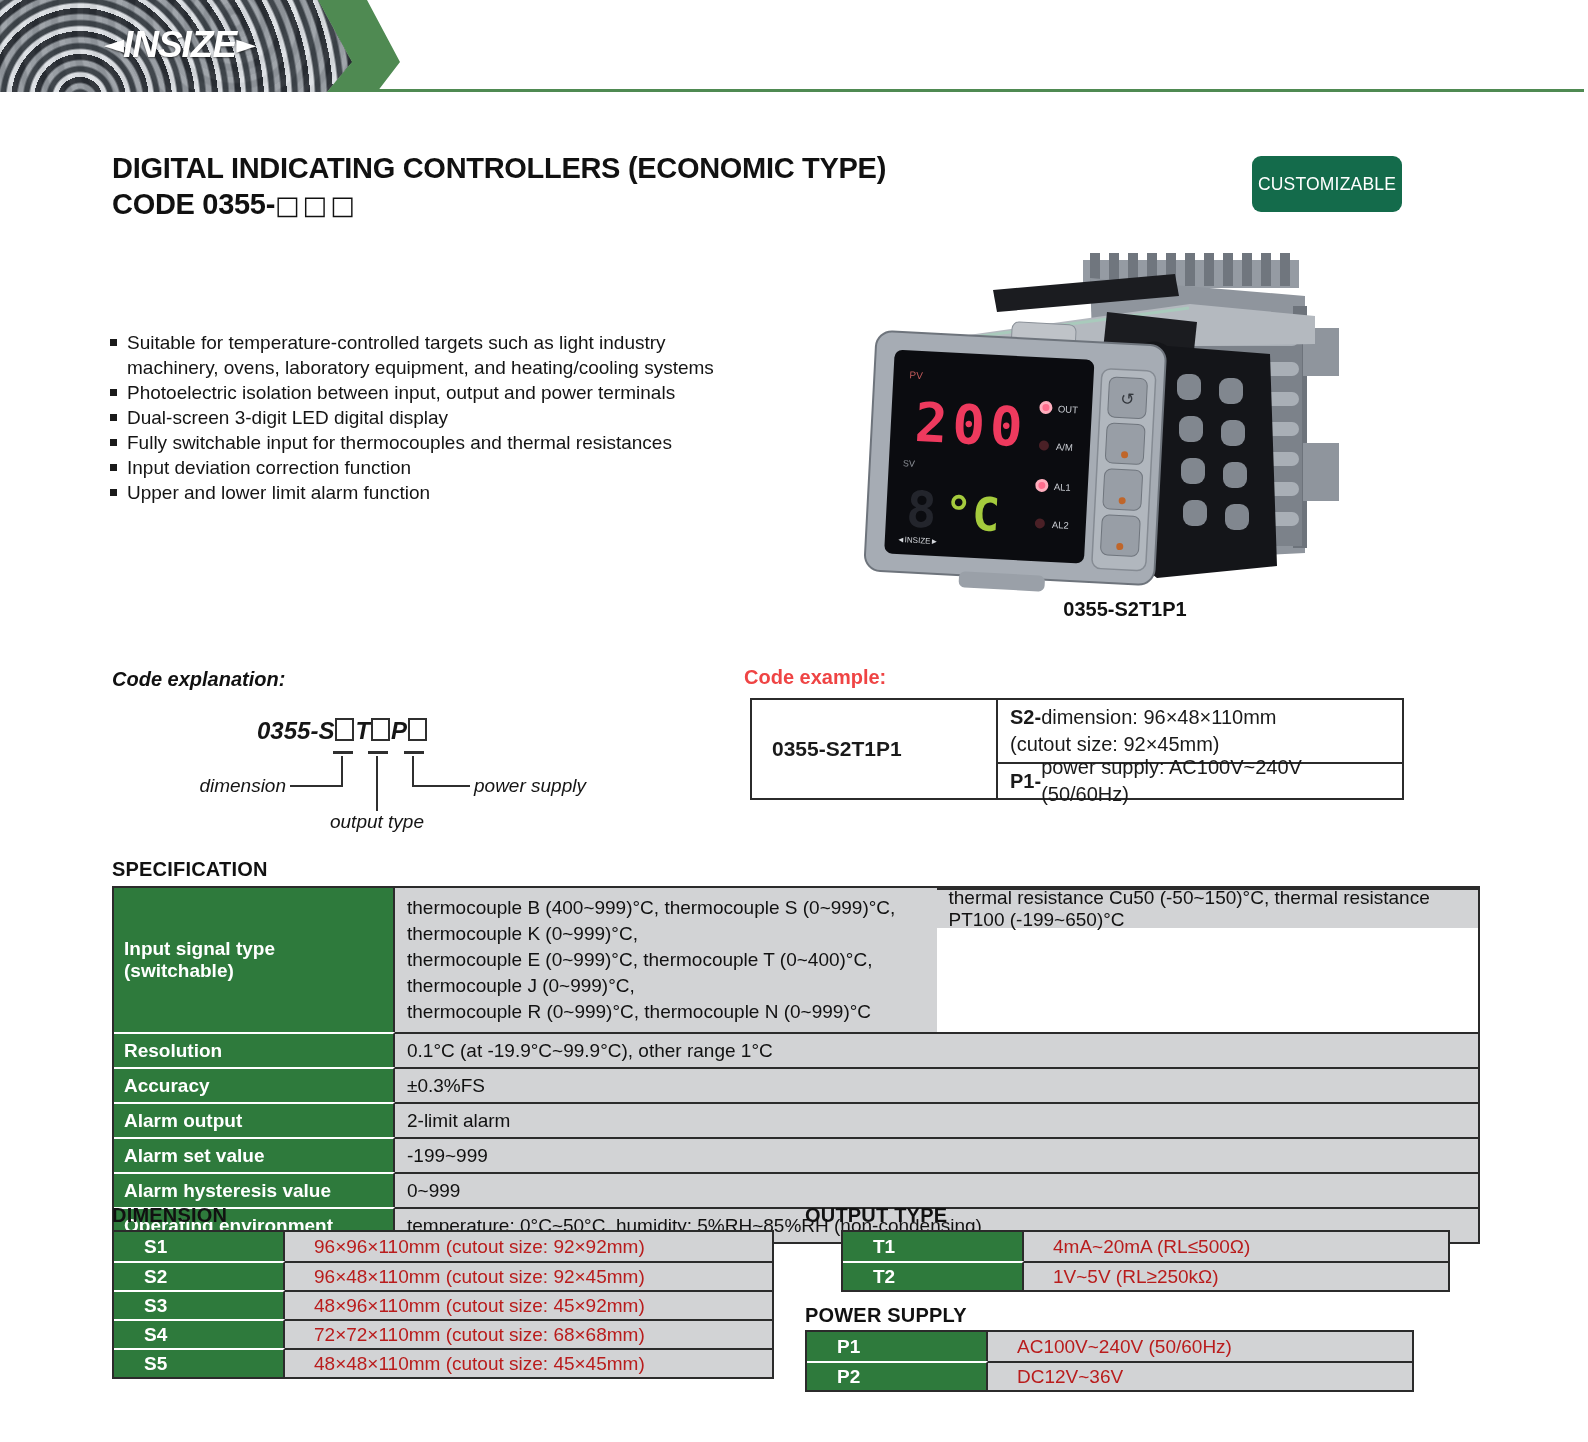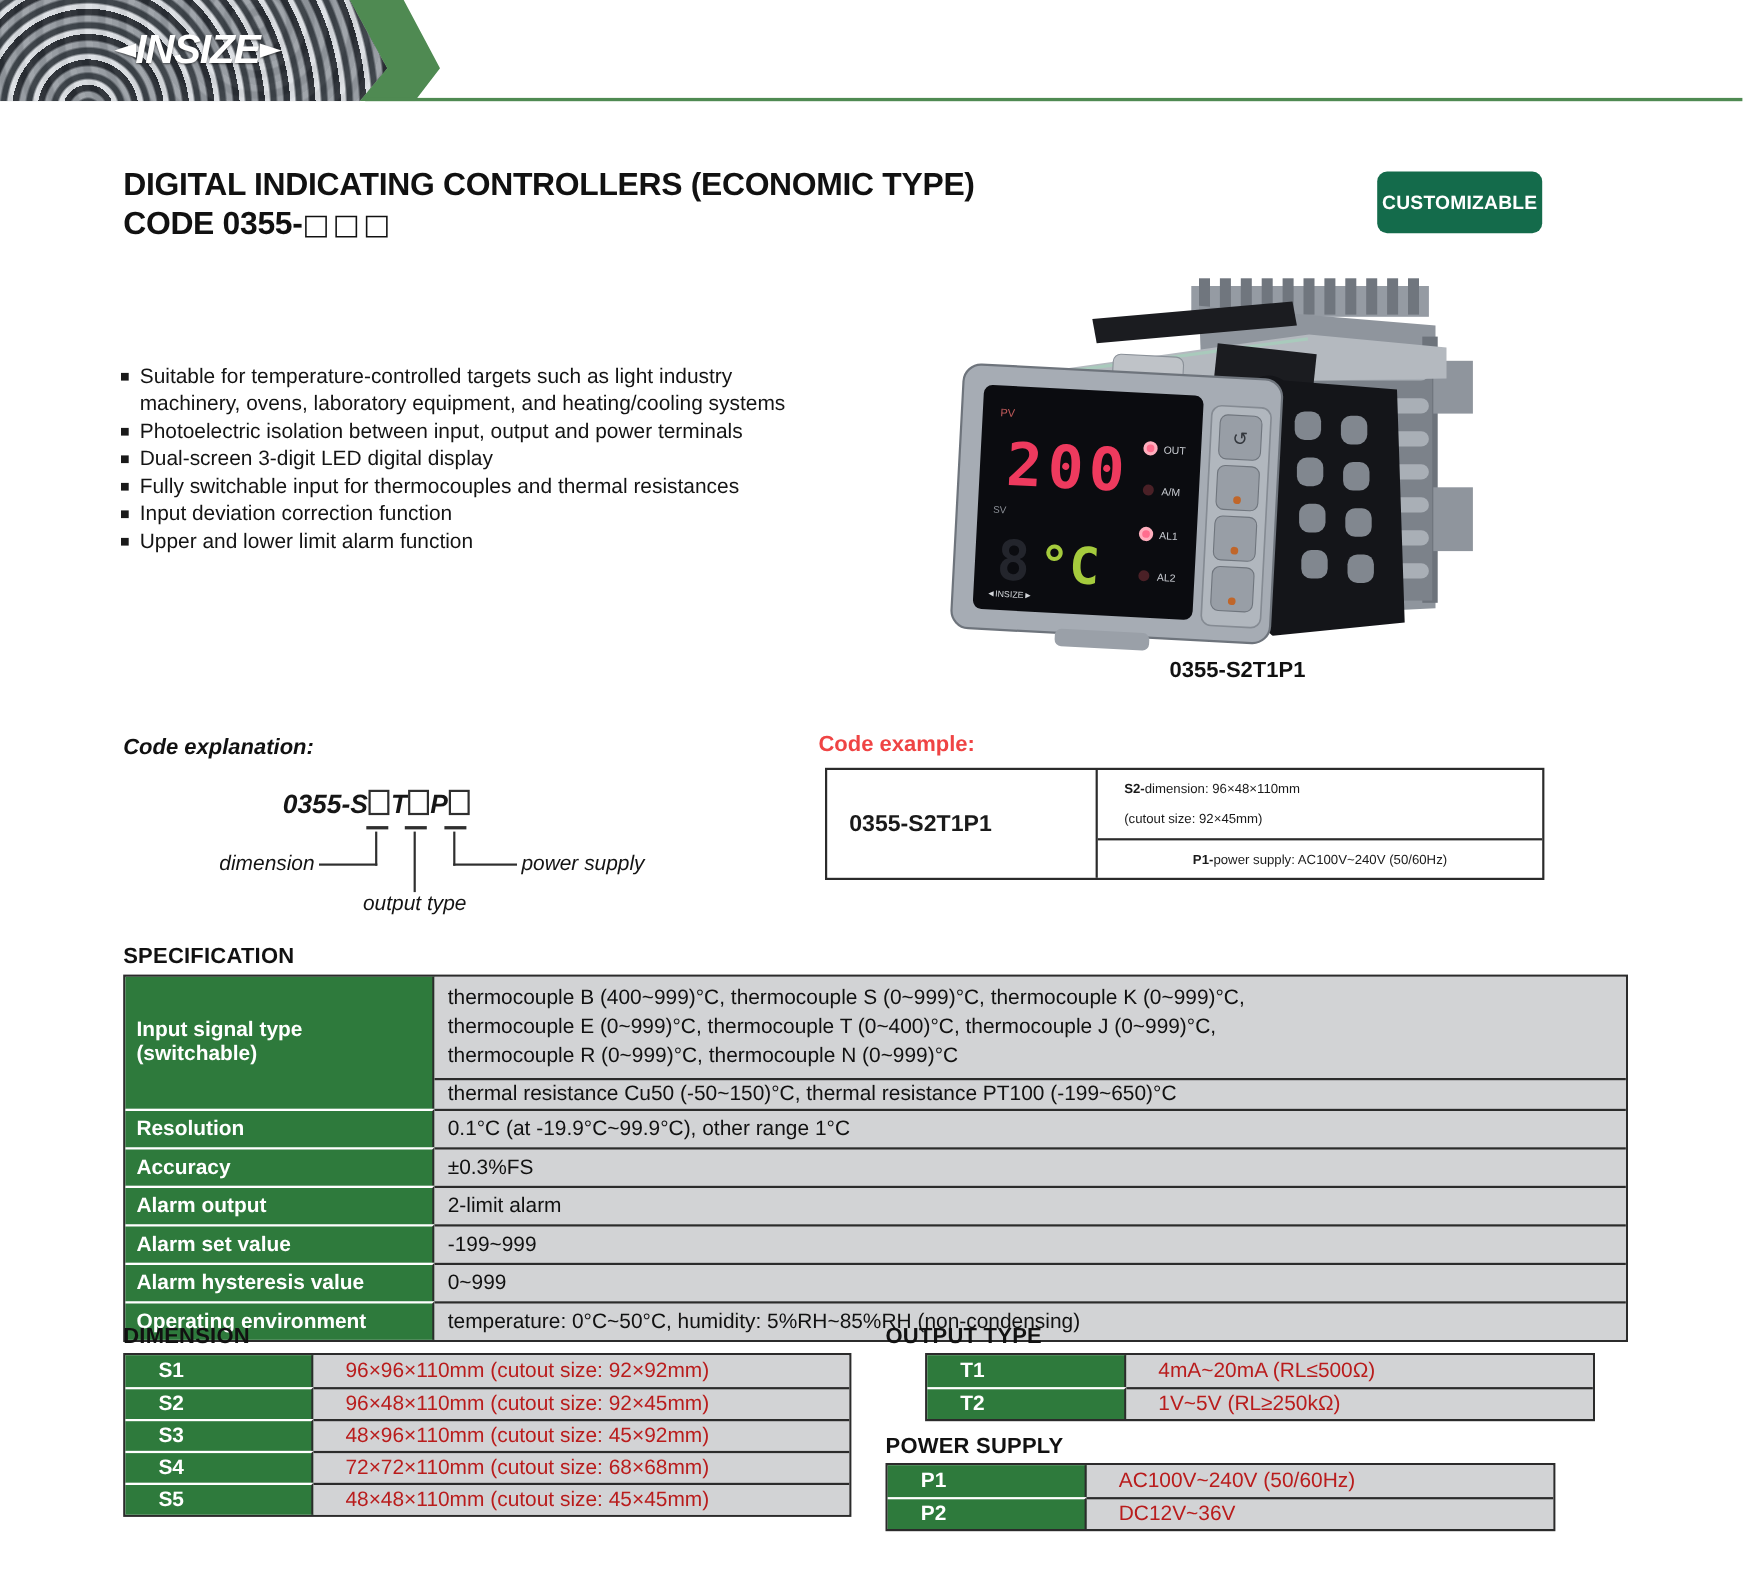--- a/index.html
+++ b/index.html
@@ -28,21 +28,21 @@
     position:absolute;left:300px;top:0;width:110px;height:92px;background:#4f8a52;
     clip-path:polygon(18px 0,67px 0,100px 62px,77px 92px,27px 92px,52px 62px);
   }
   .header-line{position:absolute;left:332px;right:4px;top:89px;height:3px;background:#4f8a52;}
 
   
   .title{position:absolute;left:112px;top:150px;width:1000px;font-weight:bold;font-size:29px;line-height:36px;color:#111;letter-spacing:-.3px;}
   .title .boxes{font-family:"DejaVu Sans",sans-serif;font-weight:400;font-size:26px;letter-spacing:3px;}
   .badge{
     position:absolute;left:1252px;top:156px;width:150px;height:56px;border-radius:9px;background:#146b4b;
-    display:flex;align-items:center;justify-content:center;color:#fff;font-weight:bold;font-size:17.5px;letter-spacing:.2px;
+    display:flex;align-items:center;justify-content:center;color:#fff;font-weight:normal;font-size:17.5px;letter-spacing:.2px;
   }
 
   
   .features{position:absolute;left:110px;top:330px;width:700px;}
   .feat{display:flex;margin-bottom:0;font-size:19px;line-height:25px;color:#141414;}
   .feat .sq{flex:0 0 auto;width:7px;height:7px;background:#1a1a1a;margin:9px 10px 0 0;}
   .feat .txt{white-space:pre-line;}
 
   
   .device{position:absolute;left:845px;top:248px;width:560px;height:345px;}
@@ -54,37 +54,37 @@
   .code-line{position:absolute;left:145px;top:48px;font-weight:bold;font-size:24px;color:#161616;white-space:nowrap;}
   .code-line .bx{display:inline-block;width:15px;height:19px;border:2px solid #2f2f2f;margin:0 1px;position:relative;top:2px;background:#fff;}
   .cl{position:absolute;background:#2f2f2f;}
   .exp-label{position:absolute;font-size:19px;color:#141414;}
 
   
   .code-ex-h{position:absolute;left:744px;top:666px;font-weight:bold;font-size:20px;color:#ef4444;}
   .code-ex{position:absolute;left:750px;top:698px;width:650px;border:2px solid #2b2b2b;display:flex;background:#fff;}
   .code-ex .lcell{flex:0 0 224px;border-right:2px solid #2b2b2b;display:flex;align-items:center;padding-left:20px;font-weight:bold;font-size:21px;}
   .code-ex .rcol{flex:1;display:flex;flex-direction:column;}
-  .code-ex .rcell{padding:4px 24px;font-size:12px;line-height:27px;display:flex;flex-direction:column;justify-content:center;}
+  .code-ex .rcell{padding:4px 12px;font-size:20px;line-height:27px;display:flex;flex-direction:column;justify-content:center;}
   .code-ex .rcell.single{height:34px;flex-direction:row;align-items:center;padding-top:0;padding-bottom:0;}
   .code-ex .rcell + .rcell{border-top:2px solid #2b2b2b;}
   .code-ex b{font-weight:bold;}
 
   
   .sec-h{position:absolute;font-weight:bold;font-size:20px;color:#111;letter-spacing:.2px;}
 
   
   .spec-table{position:absolute;left:112px;top:886px;width:1364px;border:2px solid #2b2b2b;background:#fff;}
   .srow{display:flex;}
   .slabel{flex:0 0 281px;background:#2e7a3c;color:#fff;font-weight:bold;font-size:19px;
           display:flex;align-items:center;padding:0 10px;border-right:2px solid #2b2b2b;box-sizing:border-box;}
   .srow + .srow .slabel{border-top:2px solid #fff;}
   .sval{background:#d2d3d5;font-size:19px;color:#111;padding:2px 12px;display:flex;align-items:center;flex:1;}
   .srow + .srow > .sval{border-top:2px solid #2b2b2b;}
-  .sval-stack{flex:1;display:flex;flex-direction:column;border-radius:30px;}
+  .sval-stack{flex:1;display:flex;flex-direction:row;border-radius:30px;}
   .sval-stack .sub1{display:block;padding:7px 12px;line-height:26px;}
   .sval-stack .sub2{border-top:2px solid #2b2b2b;height:34px;}
   .srow .sval.single{height:29px;}
 
   
   .mini{position:absolute;border:2px solid #2b2b2b;background:#fff;}
   .mrow{display:flex;height:29px;}
   .mlabel{background:#2e7a3c;color:#fff;font-weight:bold;font-size:19px;display:flex;align-items:center;
           padding-left:30px;border-right:2px solid #2b2b2b;box-sizing:border-box;}
   .mrow + .mrow .mlabel{border-top:2px solid #fff;}

